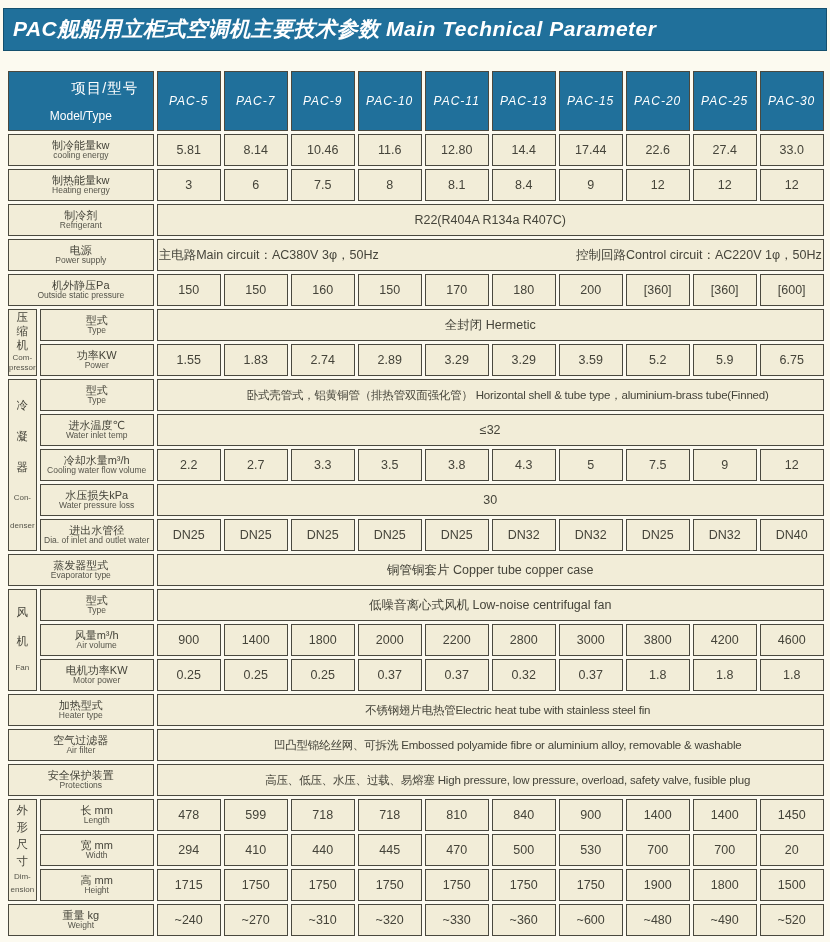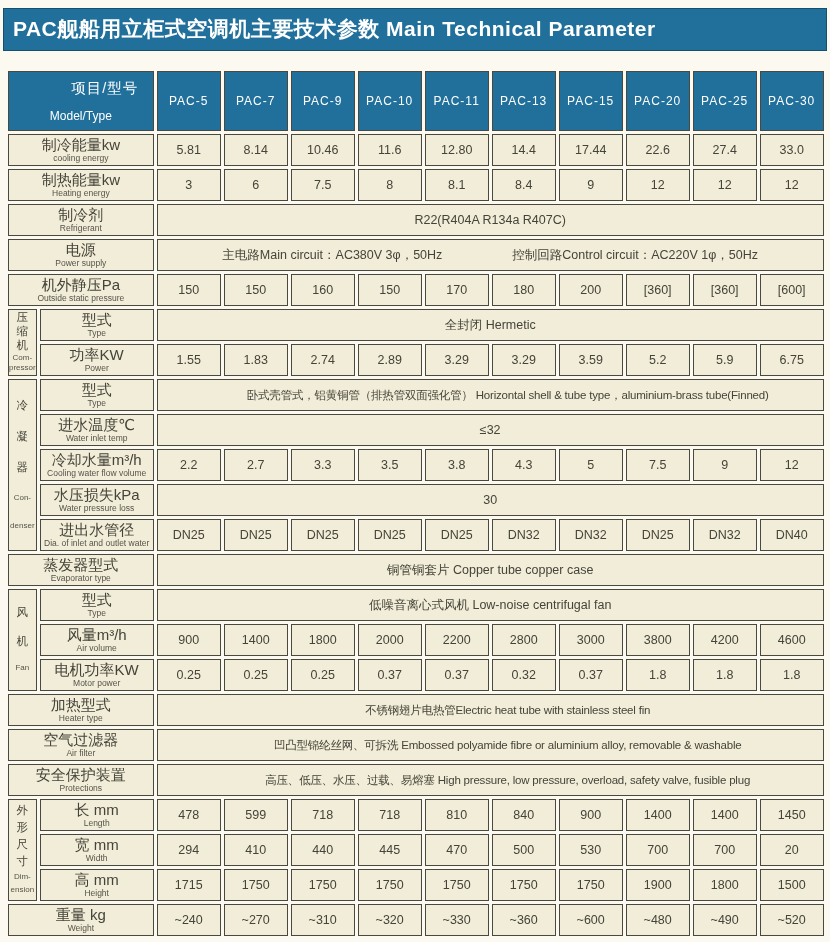--- a/index.html
+++ b/index.html
@@ -11,20 +11,21 @@
   }
   .titlebar{
     margin:8px 3px 0 3px;
     background:#20709b;
     border:1px solid #14506e;
     color:#ffffff;
     font-weight:bold;
     font-size:21px;
     letter-spacing:0.5px;
     padding:6px 4px 7px 9px;
+    font-style:italic;
   }
   table.spec{
     border-collapse:separate;
     border-spacing:3px;
     table-layout:fixed;
     margin:17px 0 0 5px;
   }
   th,td{
     box-sizing:border-box;
     border:1px solid #4a493f;
@@ -35,36 +36,36 @@
     color:#45443a;
   }
   thead th{
     background:#20709b;
     color:#ffffff;
     height:60px;
     font-weight:normal;
   }
   .corner-zh{font-size:14.5px;letter-spacing:1px;padding-left:48px;}
   .corner-en{font-size:12px;margin-top:11px;}
-  .model{font-size:12px;letter-spacing:1px;}
+  .model{font-size:12px;letter-spacing:1px;font-style:italic;}
   tbody td{height:32px;font-size:12.5px;}
-  td.label .lz{font-size:15px;line-height:1.12;}
+  td.label .lz{font-size:11px;line-height:1.12;}
   td.label .le{font-size:8.5px;line-height:1.15;color:#55544a;}
   td.vcell{padding:0;}
   .vgroup{
     display:flex;flex-direction:column;
     justify-content:space-evenly;align-items:center;
     height:100%;
   }
   .vzh{font-size:11.5px;line-height:1;}
   .ven{font-size:8px;line-height:1.05;color:#55544a;}
   td.merged{font-size:12.5px;}
   td.merged.small{font-size:11.5px;letter-spacing:-0.2px;padding-left:36px;}
   td.parts-cell{font-size:12.5px;}
-  .parts{display:flex;justify-content:center;gap:70px;}
+  .parts{display:flex;justify-content:space-between;gap:70px;}
 </style>
 </head>
 <body>
 
 <div class="titlebar">PAC舰船用立柜式空调机主要技术参数 Main Technical Parameter</div>
 
 <table class="spec" id="spec-table">
     <colgroup>
       <col style="width: 26px;">
       <col style="width: 114px;">

